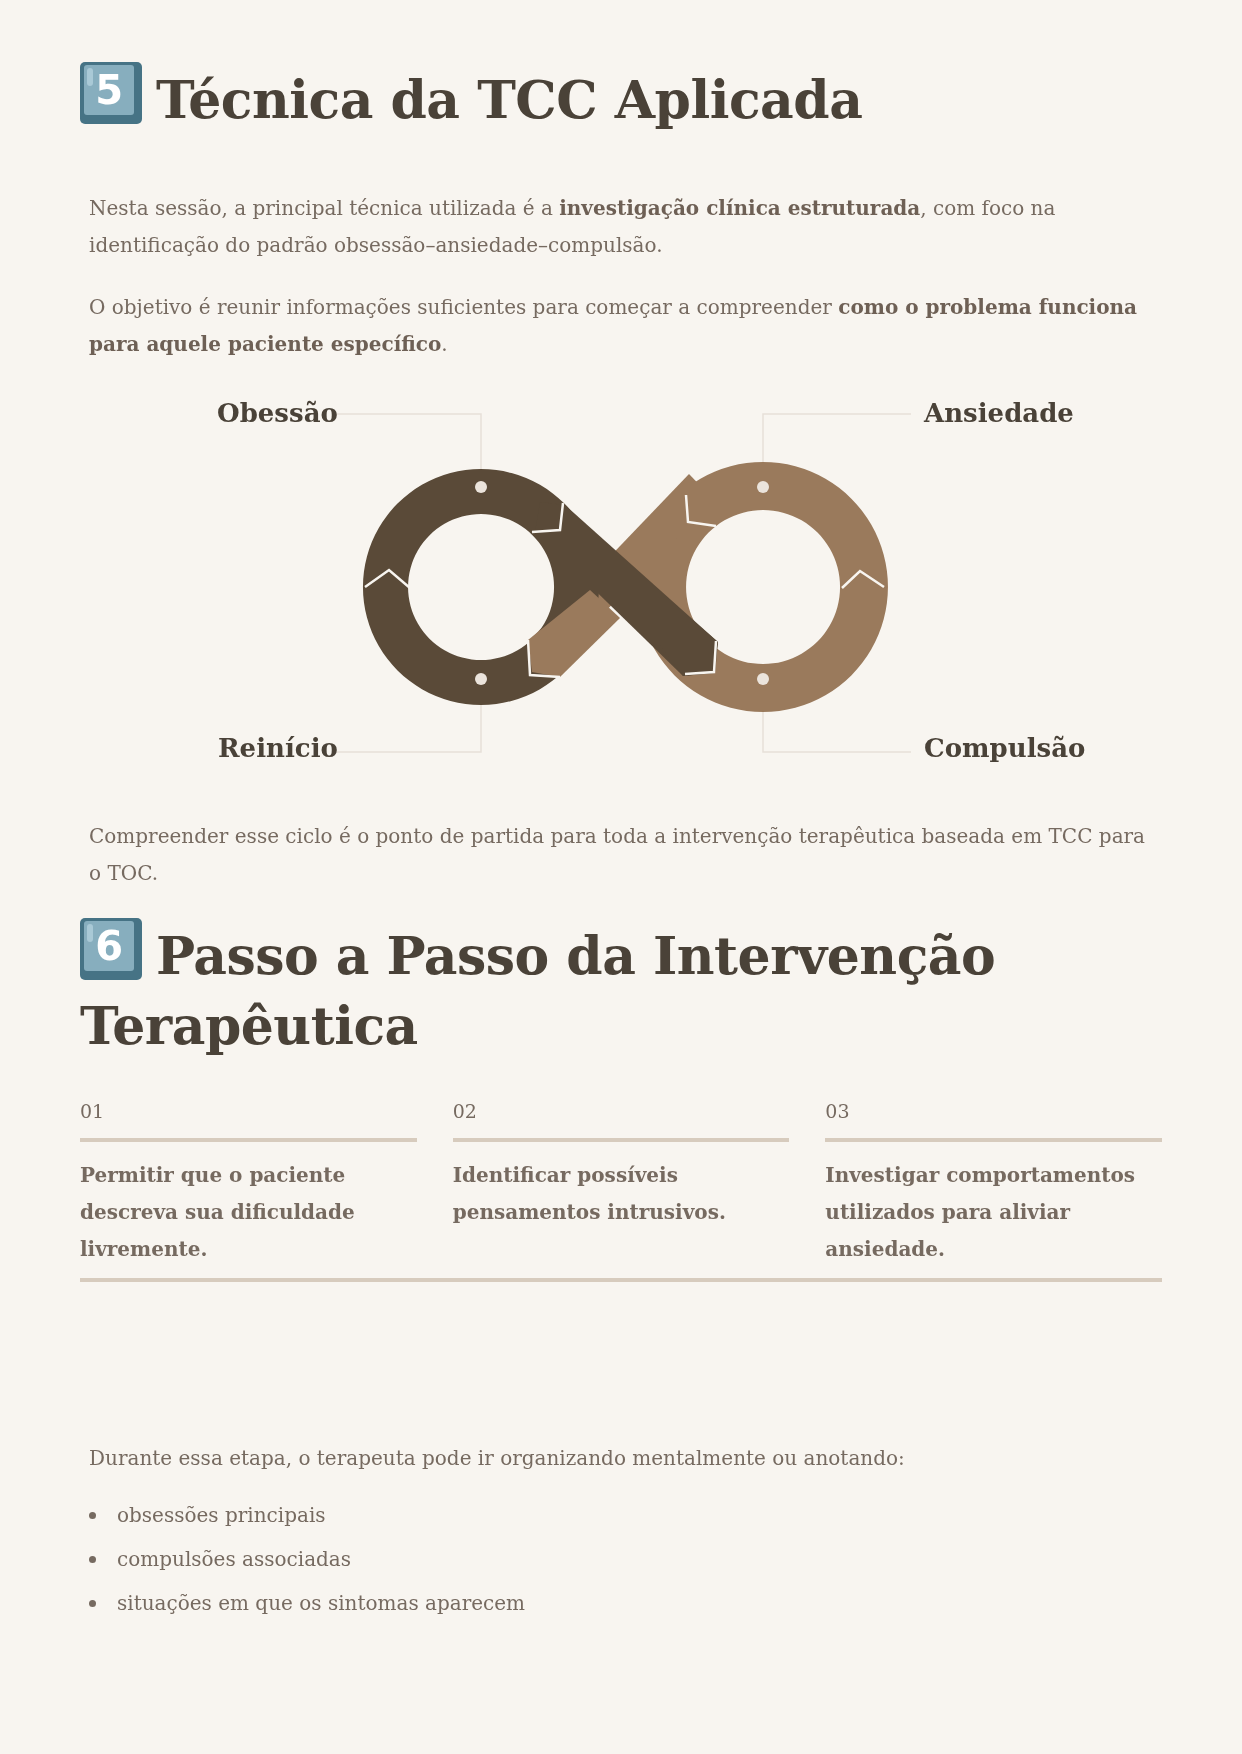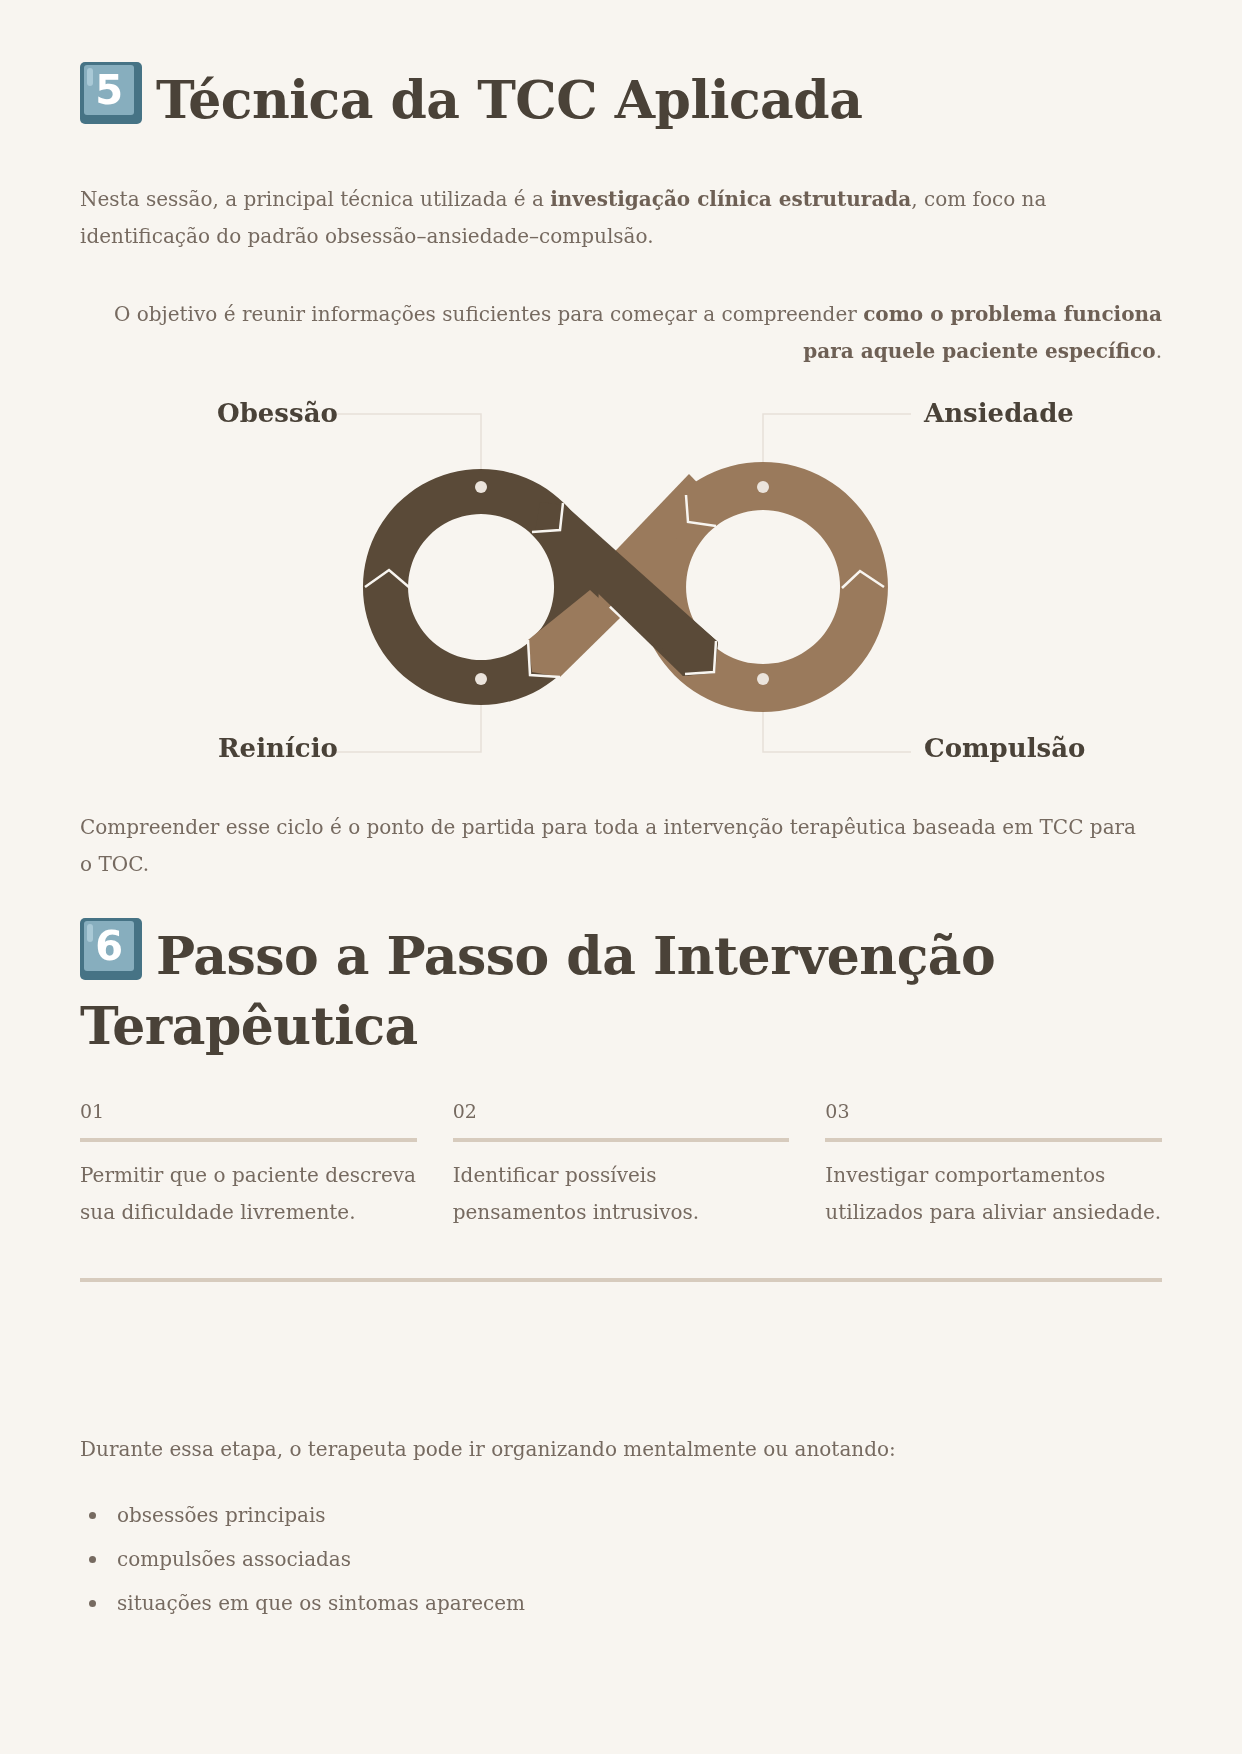--- a/index.html
+++ b/index.html
@@ -26,40 +26,40 @@
     position: absolute; left: 4px; top: 3px; right: 8px; bottom: 9px;
     background: #87aebe; border-radius: 3px;
     color: #ffffff; font-family: "DejaVu Sans", sans-serif; font-weight: bold;
     font-size: 40px; line-height: 50px; text-align: center;
   }
   .keycap .shine {
     position: absolute; left: 7px; top: 6px; width: 6px; height: 18px;
     background: #a9c9d6; border-radius: 3px;
   }
   p.body {
-    margin: 0; font-size: 20px; line-height: 37px; color: #766a60;
+    margin: 9px; font-size: 20px; line-height: 37px; color: #766a60;
   }
   p.body b { color: #6e6055; }
   #h1a { position: absolute; top: 62px; left: 0; }
   #p1 { position: absolute; top: 181px; left: 0; width: 1060px; }
-  #p2 { position: absolute; top: 296px; left: 0; width: 1082px; text-align: right; }
+  #p2 { position: absolute; top: 280px; left: 0; width: 1082px; }
   #p3 { position: absolute; top: 809px; left: 0; width: 1060px; }
   #h1b { position: absolute; top: 918px; left: 0; width: 1082px; }
   .diagram { position: absolute; left: 0; top: 380px; width: 1082px; height: 400px; }
   .dlabel {
     position: absolute; font-weight: bold; font-size: 26px; color: #4a4238;
     line-height: 28px;
   }
   .steps-row { position: absolute; left: 0; display: flex; gap: 36px; }
   .step { flex: 1; }
   .step .num {
     font-size: 19px; color: #766a60; line-height: 26px; padding-left: 0;
   }
   .step .rule { height: 4px; background: #d7cbbd; margin-top: 14px; }
-  .step .txt { font-size: 20px; line-height: 37px; margin-top: 15px; color: #766a60; }
+  .step .txt { font-size: 20px; line-height: 37px; margin-top: 15px; color: #766a60; font-weight: bold; }
   #row1 { top: 1098px; width: 1082px; }
   #row2 { top: 1264px; width: 1082px; }
   #p4 { position: absolute; top: 1431px; left: 0; width: 1060px; }
   ul.notes {
     position: absolute; top: 1492px; left: 0; margin: 1px; padding: 0 0 0 36px;
     list-style: none;
   }
   ul.notes li {
     font-size: 20px; line-height: 44px; color: #766a60; position: relative;
   }

